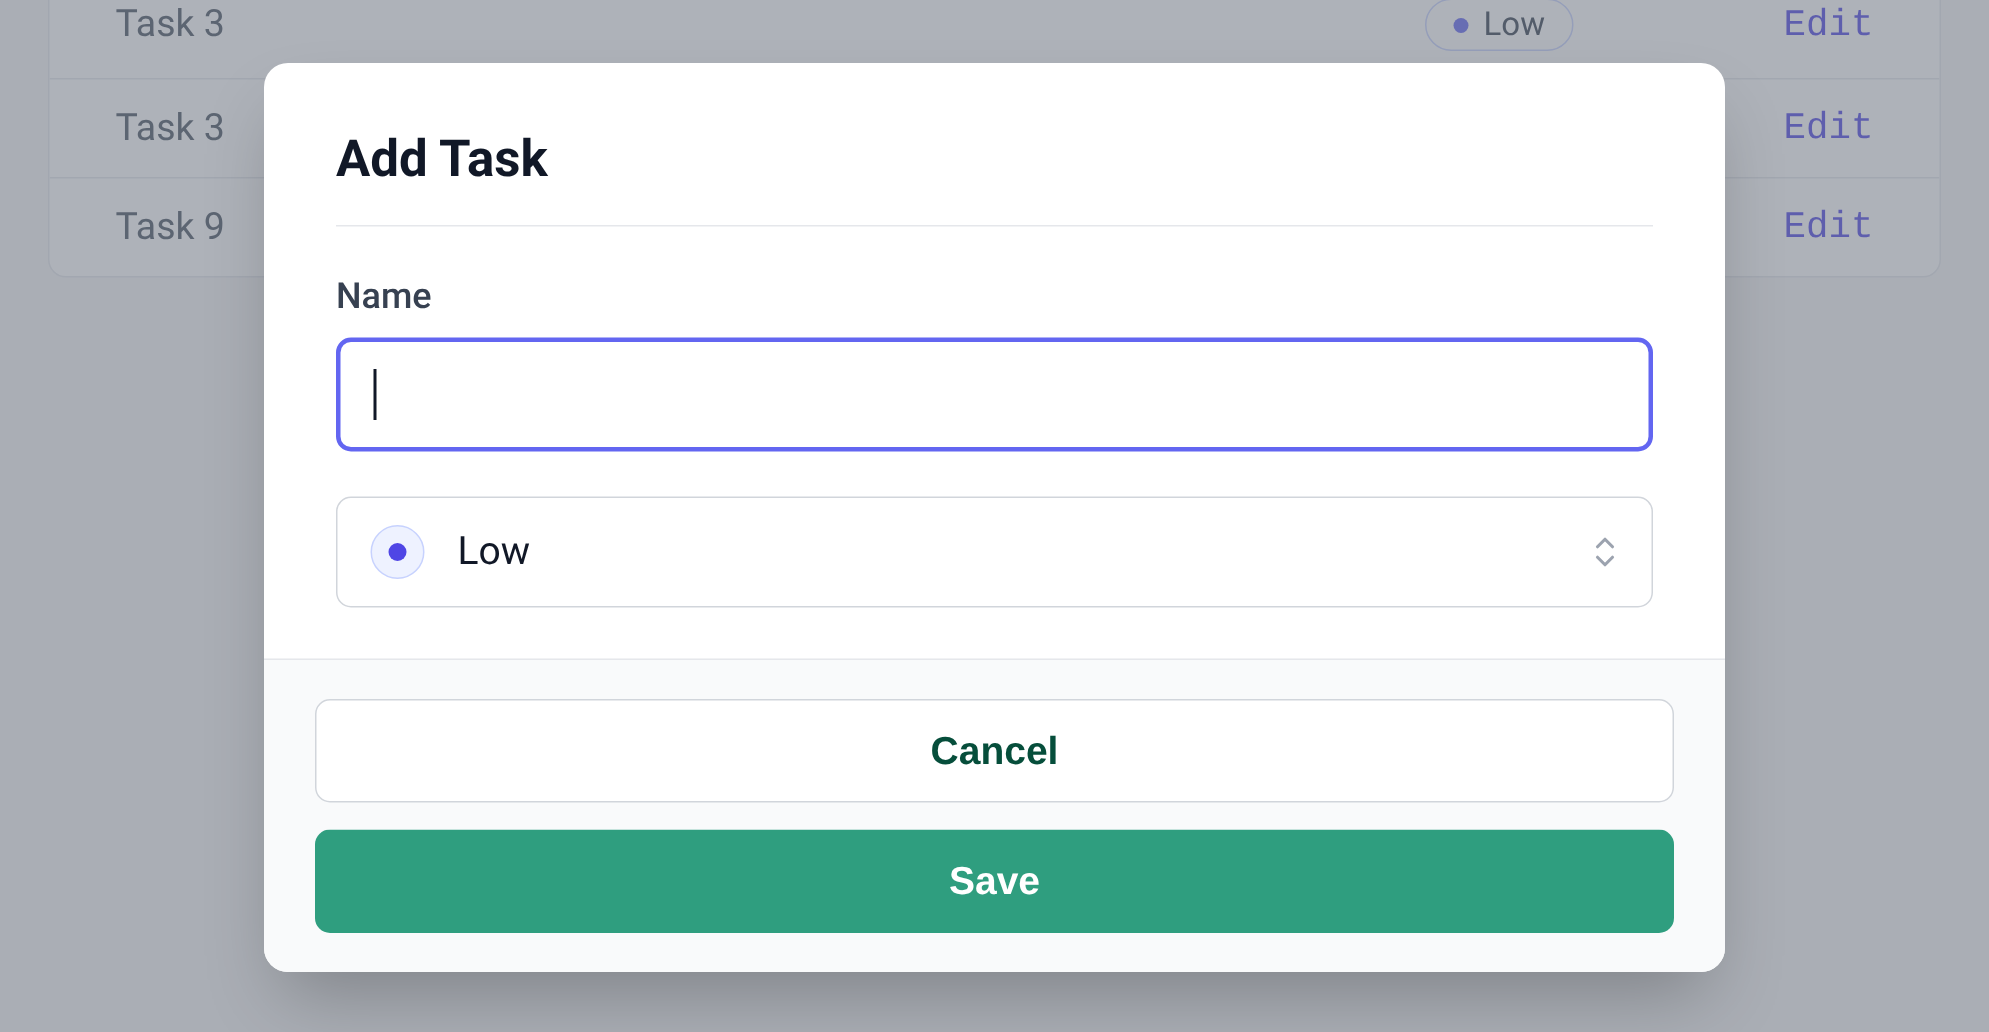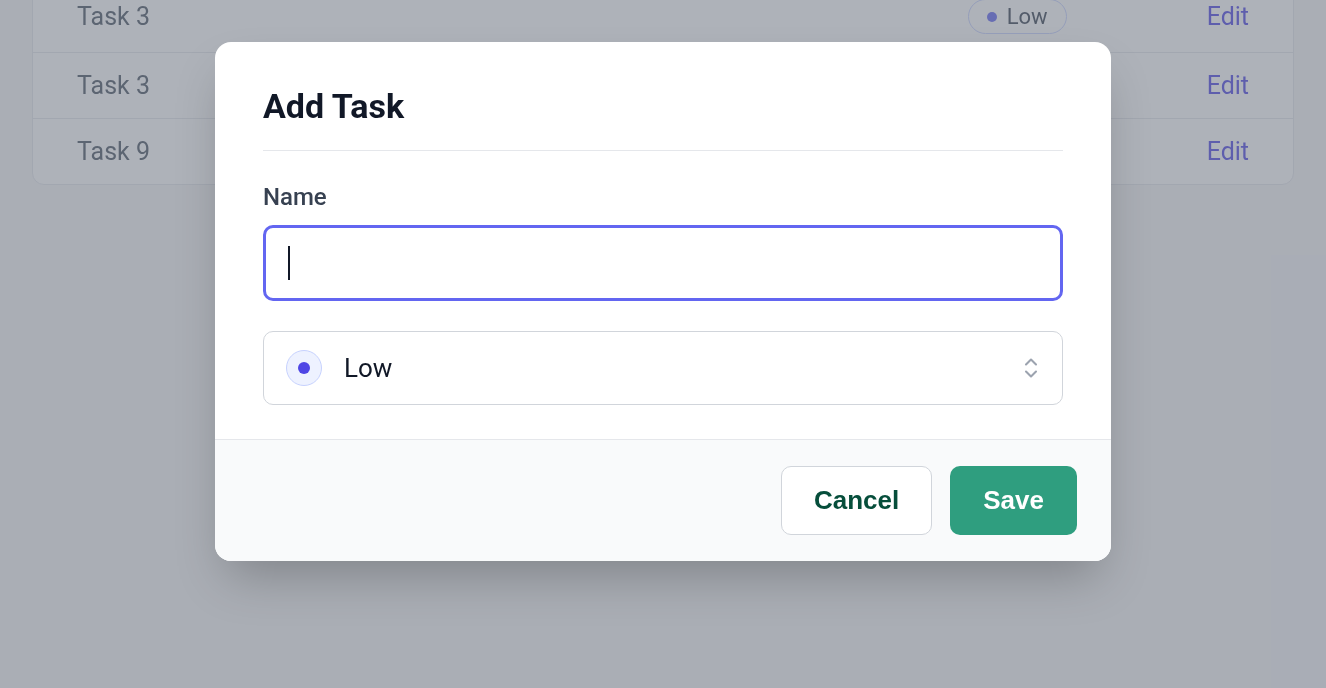--- a/index.html
+++ b/index.html
@@ -53,33 +53,34 @@
     .priority-dot {
       width: 10px;
       height: 10px;
       border-radius: 50%;
       background: #6366f1;
     }
     .edit-link {
       font-size: 25px;
       color: #4f46e5;
       cursor: pointer;
+      font-family: Liberation Mono, monospace;
     }
     .overlay {
       position: absolute;
       top: 0; left: 0; right: 0; bottom: 0;
       background: rgba(107, 114, 128, 0.55);
       display: flex;
       align-items: flex-start;
       justify-content: center;
     }
     .modal {
       background: #ffffff;
       border-radius: 16px;
-      width: 896px;
+      width: 974px;
       margin-top: 42px;
       box-shadow: 0 25px 50px -12px rgba(0,0,0,0.25);
       overflow: hidden;
     }
     .modal-body {
       padding: 44px 48px 34px 48px;
     }
     .modal-title {
       font-size: 34px;
       font-weight: 700;
@@ -163,20 +164,21 @@
       width: 18px;
       height: 10px;
     }
     .modal-footer {
       background: #f9fafb;
       border-top: 1px solid #e5e7eb;
       padding: 26px 34px;
       display: flex;
       justify-content: flex-end;
       gap: 18px;
+      flex-direction: column;
     }
     .btn {
       font-size: 26px;
       font-weight: 600;
       padding: 18px 32px;
       border-radius: 10px;
       cursor: pointer;
       border: 1px solid transparent;
     }
     .btn-cancel {

